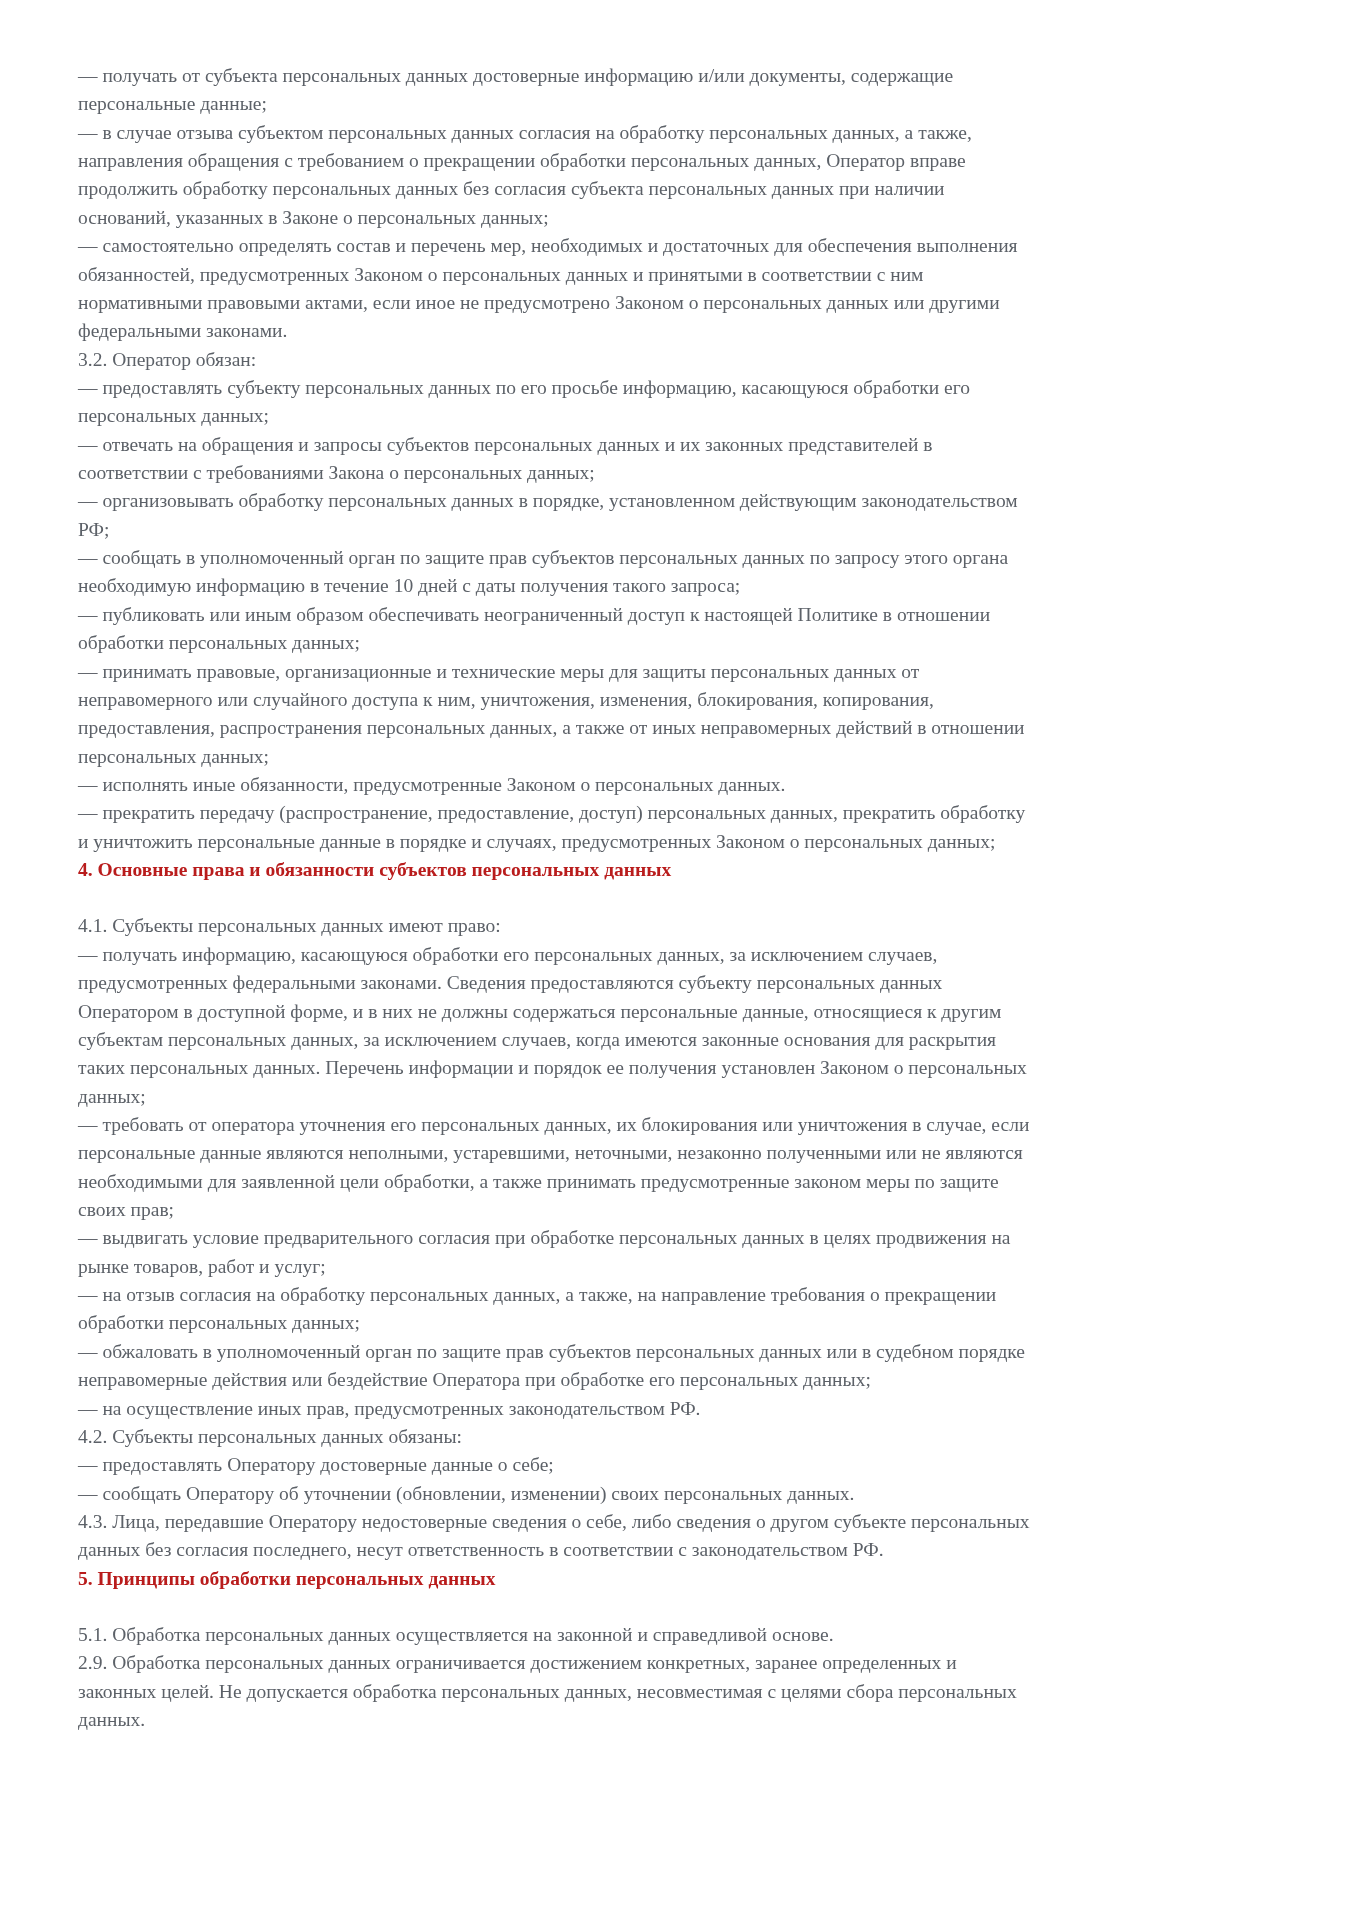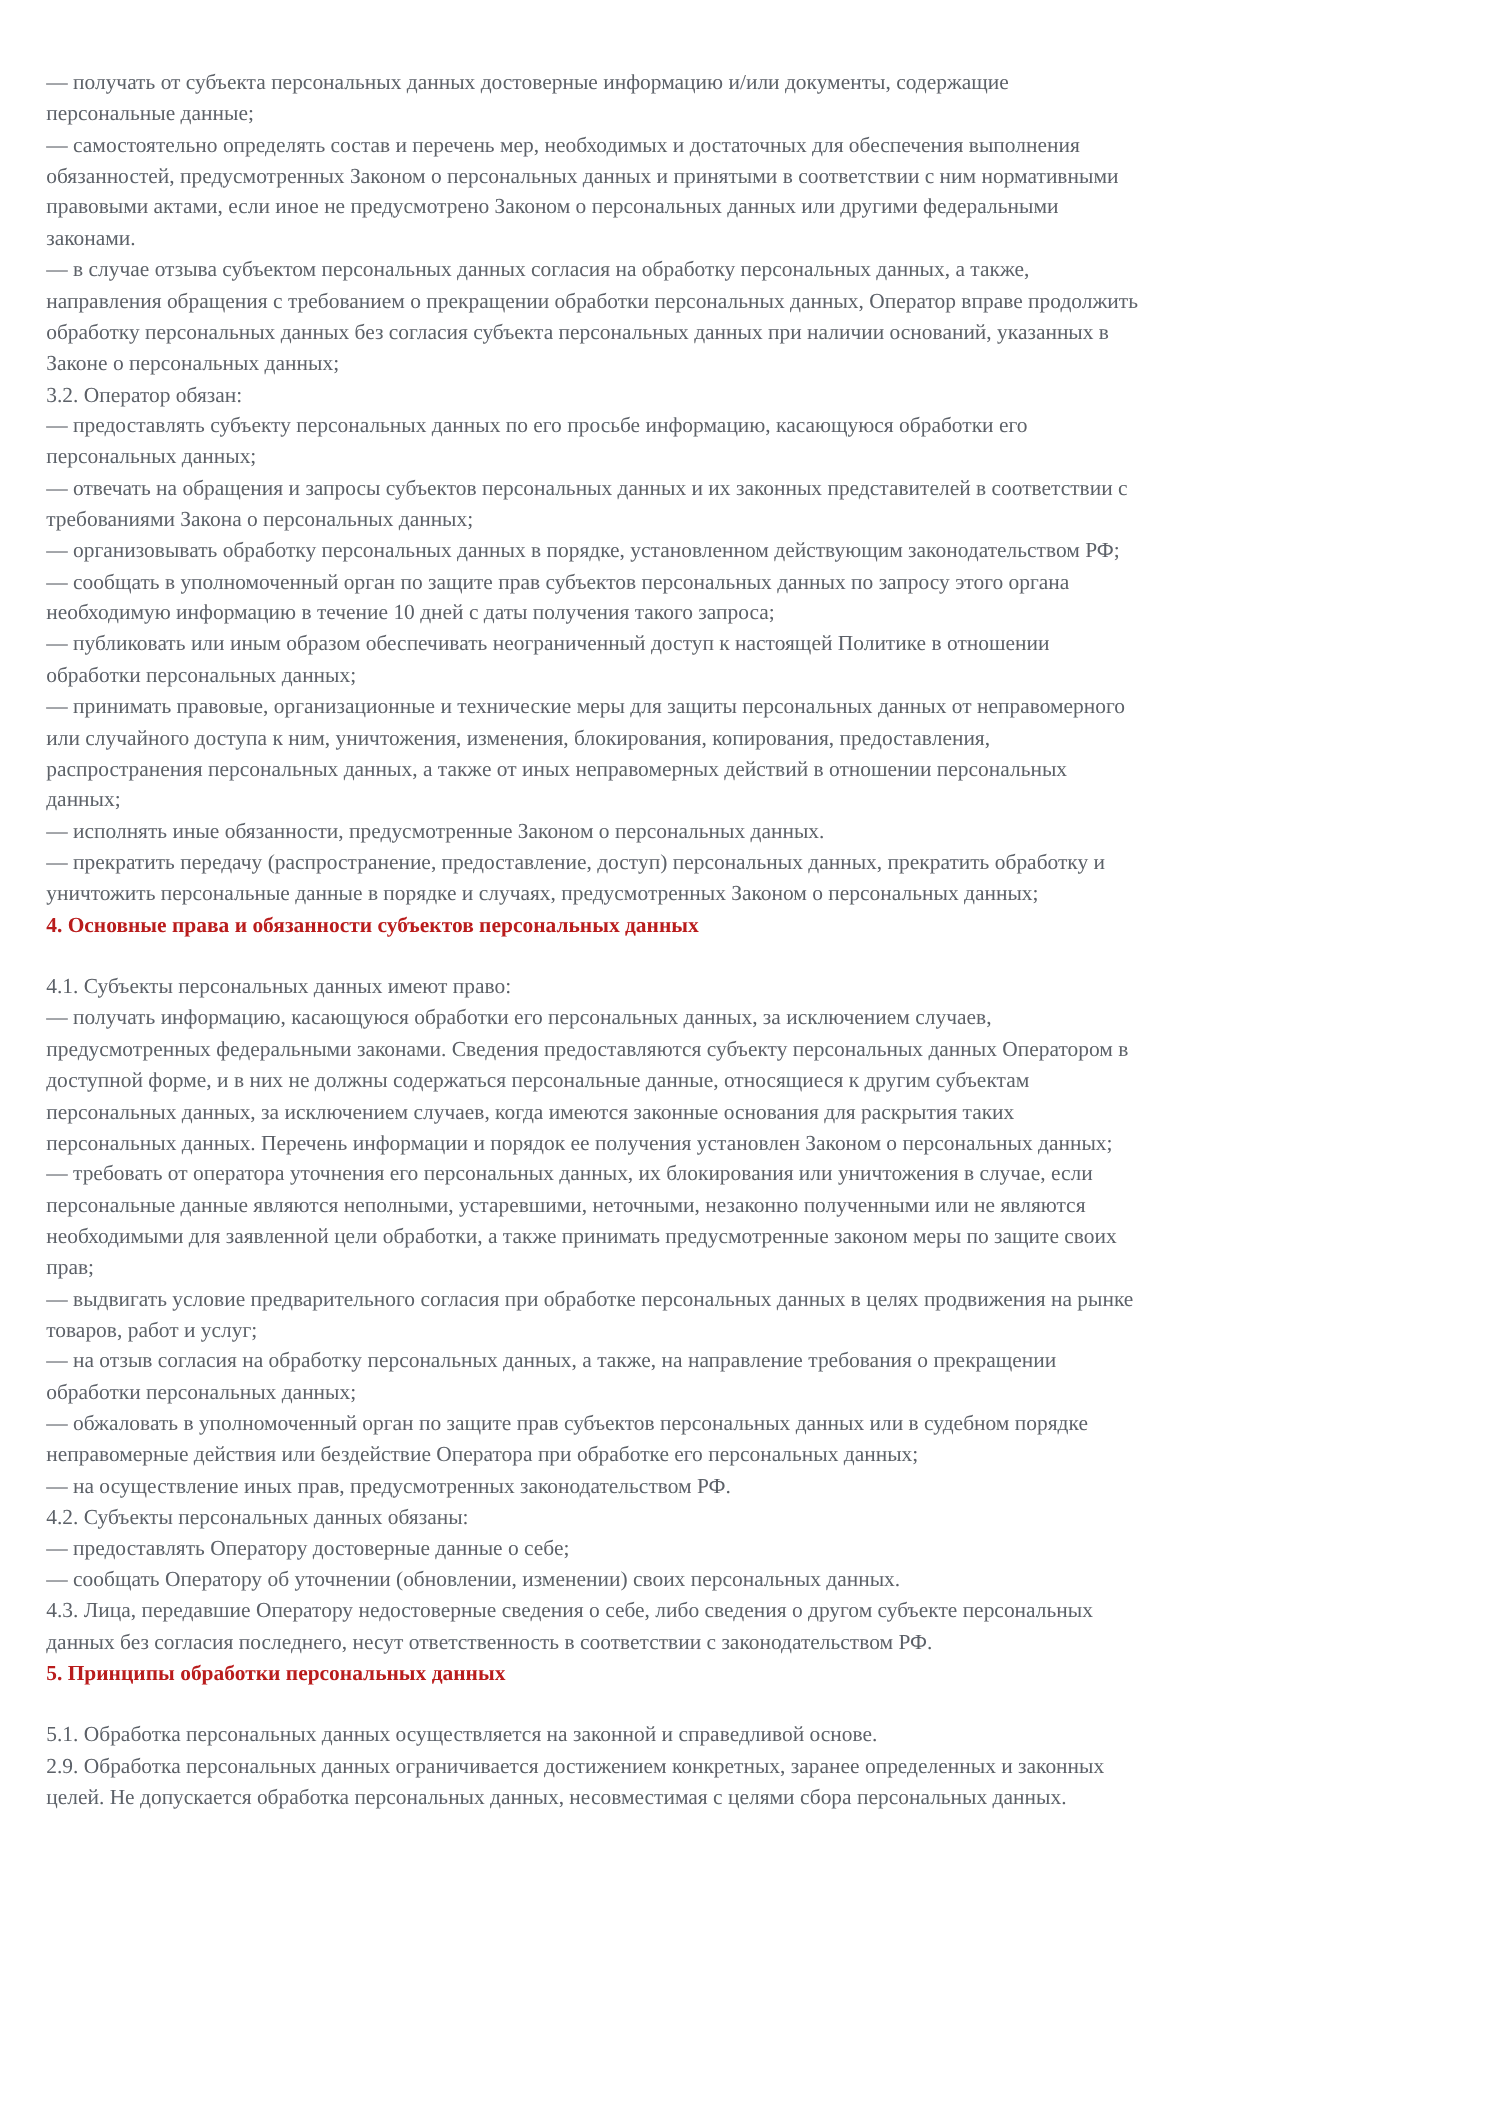--- a/index.html
+++ b/index.html
@@ -10,21 +10,21 @@
   body {
     width: 1360px;
     min-height: 1923px;
     font-family: "Liberation Serif", "DejaVu Serif", serif;
     color: #5a5f66;
   }
   .page {
     width: 1116px;
     min-height: 1923px;
     box-sizing: border-box;
-    padding: 62px 78px 40px 42px;
+    padding: 62px 78px 40px 78px;
     background: #ffffff;
   }
   .doc {
     font-size: 19.5px;
     line-height: 1.455;
     color: #5c6168;
     text-align: left;
   }
   .para {
     margin: 0;
@@ -44,22 +44,22 @@
     height: 28px;
   }
 </style>
 </head>
 <body>
 
 <div class="page">
   <div class="doc">
 
     <p class="para">— получать от субъекта персональных данных достоверные информацию и/или документы, содержащие персональные данные;</p>
+    <p class="para">— в случае отзыва субъектом персональных данных согласия на обработку персональных данных, а также, направления обращения с требованием о прекращении обработки персональных данных, Оператор вправе продолжить обработку персональных данных без согласия субъекта персональных данных при наличии оснований, указанных в Законе о персональных данных;</p>
     <p class="para">— самостоятельно определять состав и перечень мер, необходимых и достаточных для обеспечения выполнения обязанностей, предусмотренных Законом о персональных данных и принятыми в соответствии с ним нормативными правовыми актами, если иное не предусмотрено Законом о персональных данных или другими федеральными законами.</p>
-    <p class="para">— в случае отзыва субъектом персональных данных согласия на обработку персональных данных, а также, направления обращения с требованием о прекращении обработки персональных данных, Оператор вправе продолжить обработку персональных данных без согласия субъекта персональных данных при наличии оснований, указанных в Законе о персональных данных;</p>
     <p class="para">3.2. Оператор обязан:</p>
     <p class="para">— предоставлять субъекту персональных данных по его просьбе информацию, касающуюся обработки его персональных данных;</p>
     <p class="para">— отвечать на обращения и запросы субъектов персональных данных и их законных представителей в соответствии с требованиями Закона о персональных данных;</p>
     <p class="para">— организовывать обработку персональных данных в порядке, установленном действующим законодательством РФ;</p>
     <p class="para">— сообщать в уполномоченный орган по защите прав субъектов персональных данных по запросу этого органа необходимую информацию в течение 10 дней с даты получения такого запроса;</p>
     <p class="para">— публиковать или иным образом обеспечивать неограниченный доступ к настоящей Политике в отношении обработки персональных данных;</p>
     <p class="para">— принимать правовые, организационные и технические меры для защиты персональных данных от неправомерного или случайного доступа к ним, уничтожения, изменения, блокирования, копирования, предоставления, распространения персональных данных, а также от иных неправомерных действий в отношении персональных данных;</p>
     <p class="para">— исполнять иные обязанности, предусмотренные Законом о персональных данных.</p>
     <p class="para">— прекратить передачу (распространение, предоставление, доступ) персональных данных, прекратить обработку и уничтожить персональные данные в порядке и случаях, предусмотренных Законом о персональных данных;</p>
 

